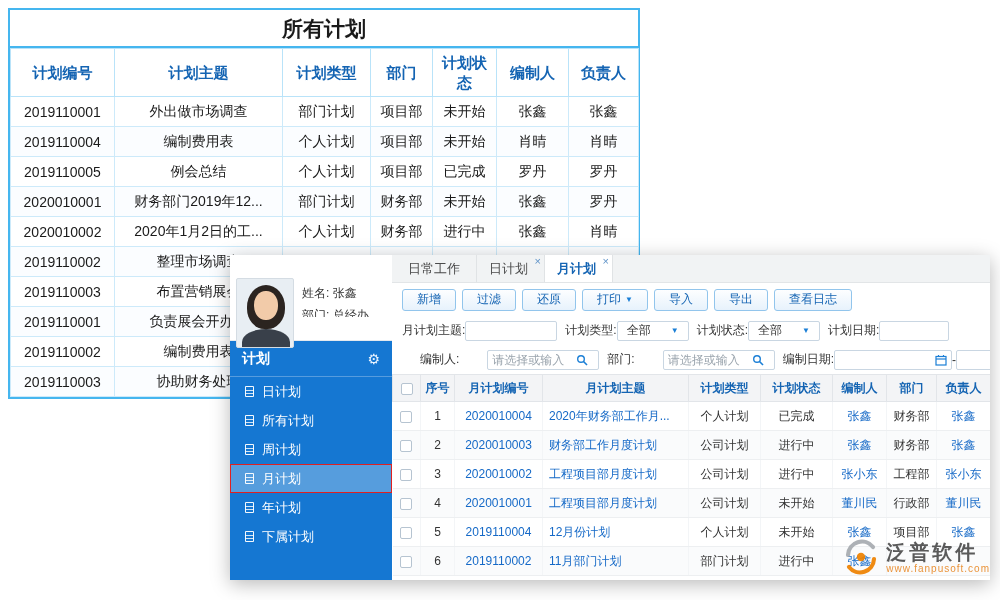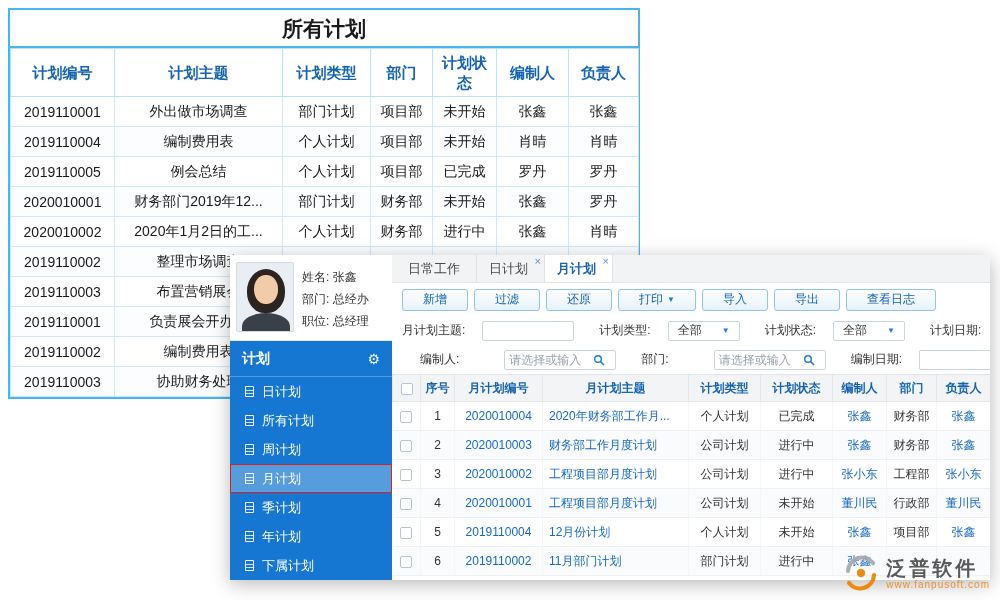--- a/index.html
+++ b/index.html
@@ -13,21 +13,21 @@
   .back-table { width:100%; border-collapse:collapse; table-layout:fixed; }
   .back-table th { height:48px; color:#1464b3; font-size:15px; font-weight:bold; border:1px solid #b9e3f9; padding:2px 3px; line-height:1.3; }
   .back-table td { height:30px; text-align:center; font-size:14px; color:#1a1a1a; border:1px solid #cdeafa; overflow:hidden; white-space:nowrap; }
   .back-table tbody tr:nth-child(even) td { background:#fbfdff; }
 
   
   .panel { position:absolute; left:230px; top:255px; width:760px; height:325px; background:#fff; display:flex; z-index:10; box-shadow:0 4px 18px rgba(0,0,0,.28); overflow:hidden; }
 
   
   .sidebar { width:162px; flex:0 0 162px; background:#1577d2; display:flex; flex-direction:column; }
-  .profile { background:#fff; height:86px; display:flex; padding:7px 6px; border-bottom:1px solid #e4e9ee; }
+  .profile { background:#fff; height:86px; display:flex; padding:23px 6px; border-bottom:1px solid #e4e9ee; }
   .photo { width:58px; height:70px; background:#e8eef3; border:1px solid #d4dce3; border-radius:2px; position:relative; overflow:hidden; flex:0 0 58px; }
   .photo .hair { position:absolute; top:6px; left:10px; width:38px; height:44px; background:#2b2420; border-radius:50% 50% 46% 46%; }
   .photo .face { position:absolute; top:12px; left:17px; width:24px; height:29px; background:#f2cba9; border-radius:48%; }
   .photo .body { position:absolute; bottom:-8px; left:5px; width:48px; height:26px; background:#39404a; border-radius:50% 50% 0 0; }
   .profile-info { padding:4px 0 0 8px; font-size:12px; color:#333; line-height:1.85; white-space:nowrap; overflow:hidden; }
   .section-head { height:36px; display:flex; align-items:center; padding:0 12px; color:#fff; font-size:14px; font-weight:bold; border-bottom:1px solid rgba(255,255,255,.28); }
   .gear { margin-left:auto; font-size:14px; font-weight:normal; cursor:pointer; color:#eaf4ff; }
   .menu { flex:1; }
   .menu-item { height:29px; display:flex; align-items:center; gap:8px; padding-left:15px; color:#fff; font-size:13px; cursor:pointer; }
   .menu-item.active { background:#569ddd; outline:1px solid #e02020; outline-offset:-1px; }
@@ -35,26 +35,26 @@
               background:linear-gradient(transparent 3px, rgba(255,255,255,.8) 3px, rgba(255,255,255,.8) 4px, transparent 4px, transparent 6px, rgba(255,255,255,.8) 6px, rgba(255,255,255,.8) 7px, transparent 7px); }
 
   
   .main { flex:1; min-width:0; display:flex; flex-direction:column; background:#fff; overflow:hidden; }
   .tabbar { height:28px; flex:0 0 28px; background:#f1f3f4; border-bottom:1px solid #e2e5e7; display:flex; align-items:flex-end; padding-left:4px; }
   .tab { position:relative; height:27px; line-height:27px; padding:0 16px 0 12px; font-size:13px; color:#4a4a4a; border-right:1px solid #e0e3e5; cursor:pointer; white-space:nowrap; }
   .tab.active { background:#fff; color:#1464b3; font-weight:bold; }
   .tab .close { position:absolute; top:0; right:3px; font-size:11px; line-height:12px; color:#5f93c8; font-weight:normal; cursor:pointer; }
 
   .toolbar { height:33px; flex:0 0 33px; display:flex; align-items:center; gap:6px; padding:0 10px; background:#fff; }
-  .tbtn { height:22px; display:inline-flex; align-items:center; gap:4px; padding:0 20px; font-size:12px; color:#1464b3;
+  .tbtn { height:22px; display:inline-flex; align-items:center; gap:4px; padding:0 14px; font-size:12px; color:#1464b3;
           background:linear-gradient(#fdfeff,#e7f2fc); border:1px solid #92c5ec; border-radius:3px; cursor:pointer; white-space:nowrap; }
   .tbtn .caret { font-size:8px; color:#1b7fd6; }
 
   .filters { padding:0 10px; font-size:12px; color:#333; flex:0 0 58px; }
-  .frow { display:flex; align-items:center; height:29px; gap:17px; white-space:nowrap; }
+  .frow { display:flex; align-items:center; height:29px; gap:0; white-space:nowrap; }
   .frow2 { padding-left:18px;justify-content:space-between; }
   .flabel { color:#333; }
   .ml { margin-left:8px; }
   .finput { height:20px; width:92px; border:1px solid #c9d6e2; border-radius:2px; font-size:12px; padding:0 4px; color:#333; outline:none; flex:0 0 auto; }
   .finput.clip { width:70px; }
   .fselect { height:20px; width:72px; border:1px solid #c9d6e2; border-radius:2px; background:#fff; display:inline-flex; align-items:center; justify-content:space-between; padding:0 9px; cursor:pointer; flex:0 0 auto; }
   .fselect .caret { font-size:8px; color:#1b7fd6; }
   .fsearch { height:20px; width:112px; border:1px solid #c9d6e2; border-radius:2px; background:#fff; display:inline-flex; align-items:center; padding:0 4px; flex:0 0 auto;margin-left:28px; }
   .fsearch input { border:none; outline:none; width:84px; font-size:12px; color:#333; }
   .fsearch input::placeholder { color:#9aa4ad; }
@@ -65,21 +65,21 @@
   .main-table { width:100%; border-collapse:collapse; table-layout:fixed; font-size:12px; }
   .main-table th { height:27px; background:#f3f4f6; color:#1464b3; font-weight:bold; border:1px solid #e2e5e9; padding:4px 2px; white-space:nowrap; overflow:hidden; }
   .main-table td { height:29px; text-align:center; color:#333; border-bottom:1px solid #edeff1; border-right:1px solid #f3f5f7; white-space:nowrap; overflow:hidden; padding:0 2px; }
   .main-table tbody tr:nth-child(even) td { background:#fafbfc; }
   .main-table td:nth-child(3), .main-table td:nth-child(4),
   .main-table td:nth-child(7), .main-table td:nth-child(9) { color:#1569c7; }
   .main-table td:nth-child(4) { text-align:left; padding-left:6px; }
   .checkbox { display:inline-block; width:12px; height:12px; border:1px solid #b6c4d1; background:#fff; border-radius:2px; vertical-align:middle; cursor:pointer; }
 
   
-  .watermark { position:absolute; right:10px; bottom:8px; z-index:40; display:flex; align-items:center; gap:6px; opacity:.92; }
+  .watermark { position:absolute; right:10px; bottom:24px; z-index:40; display:flex; align-items:center; gap:6px; opacity:.92; }
   .wm-text .brand { font-size:20px; font-weight:bold; color:#4d4d4d; letter-spacing:3px; line-height:1.1; }
   .wm-text .url { font-size:10px; color:#e98b2a; letter-spacing:1px; }
 </style>
 </head>
 <body>
 
 <div class="stage">
 
   <section class="win-back">
     <div class="title">所有计划</div>
@@ -230,24 +230,20 @@
           <div class="menu-item">
             <span class="file-ico"></span>
             <span>周计划</span>
           </div>
           <div class="menu-item active">
             <span class="file-ico"></span>
             <span>月计划</span>
           </div>
           <div class="menu-item">
             <span class="file-ico"></span>
-            <span>季计划</span>
-          </div>
-          <div class="menu-item">
-            <span class="file-ico"></span>
             <span>年计划</span>
           </div>
           <div class="menu-item">
             <span class="file-ico"></span>
             <span>下属计划</span>
           </div>
         </nav>
     </aside>
 
     <div class="main">

